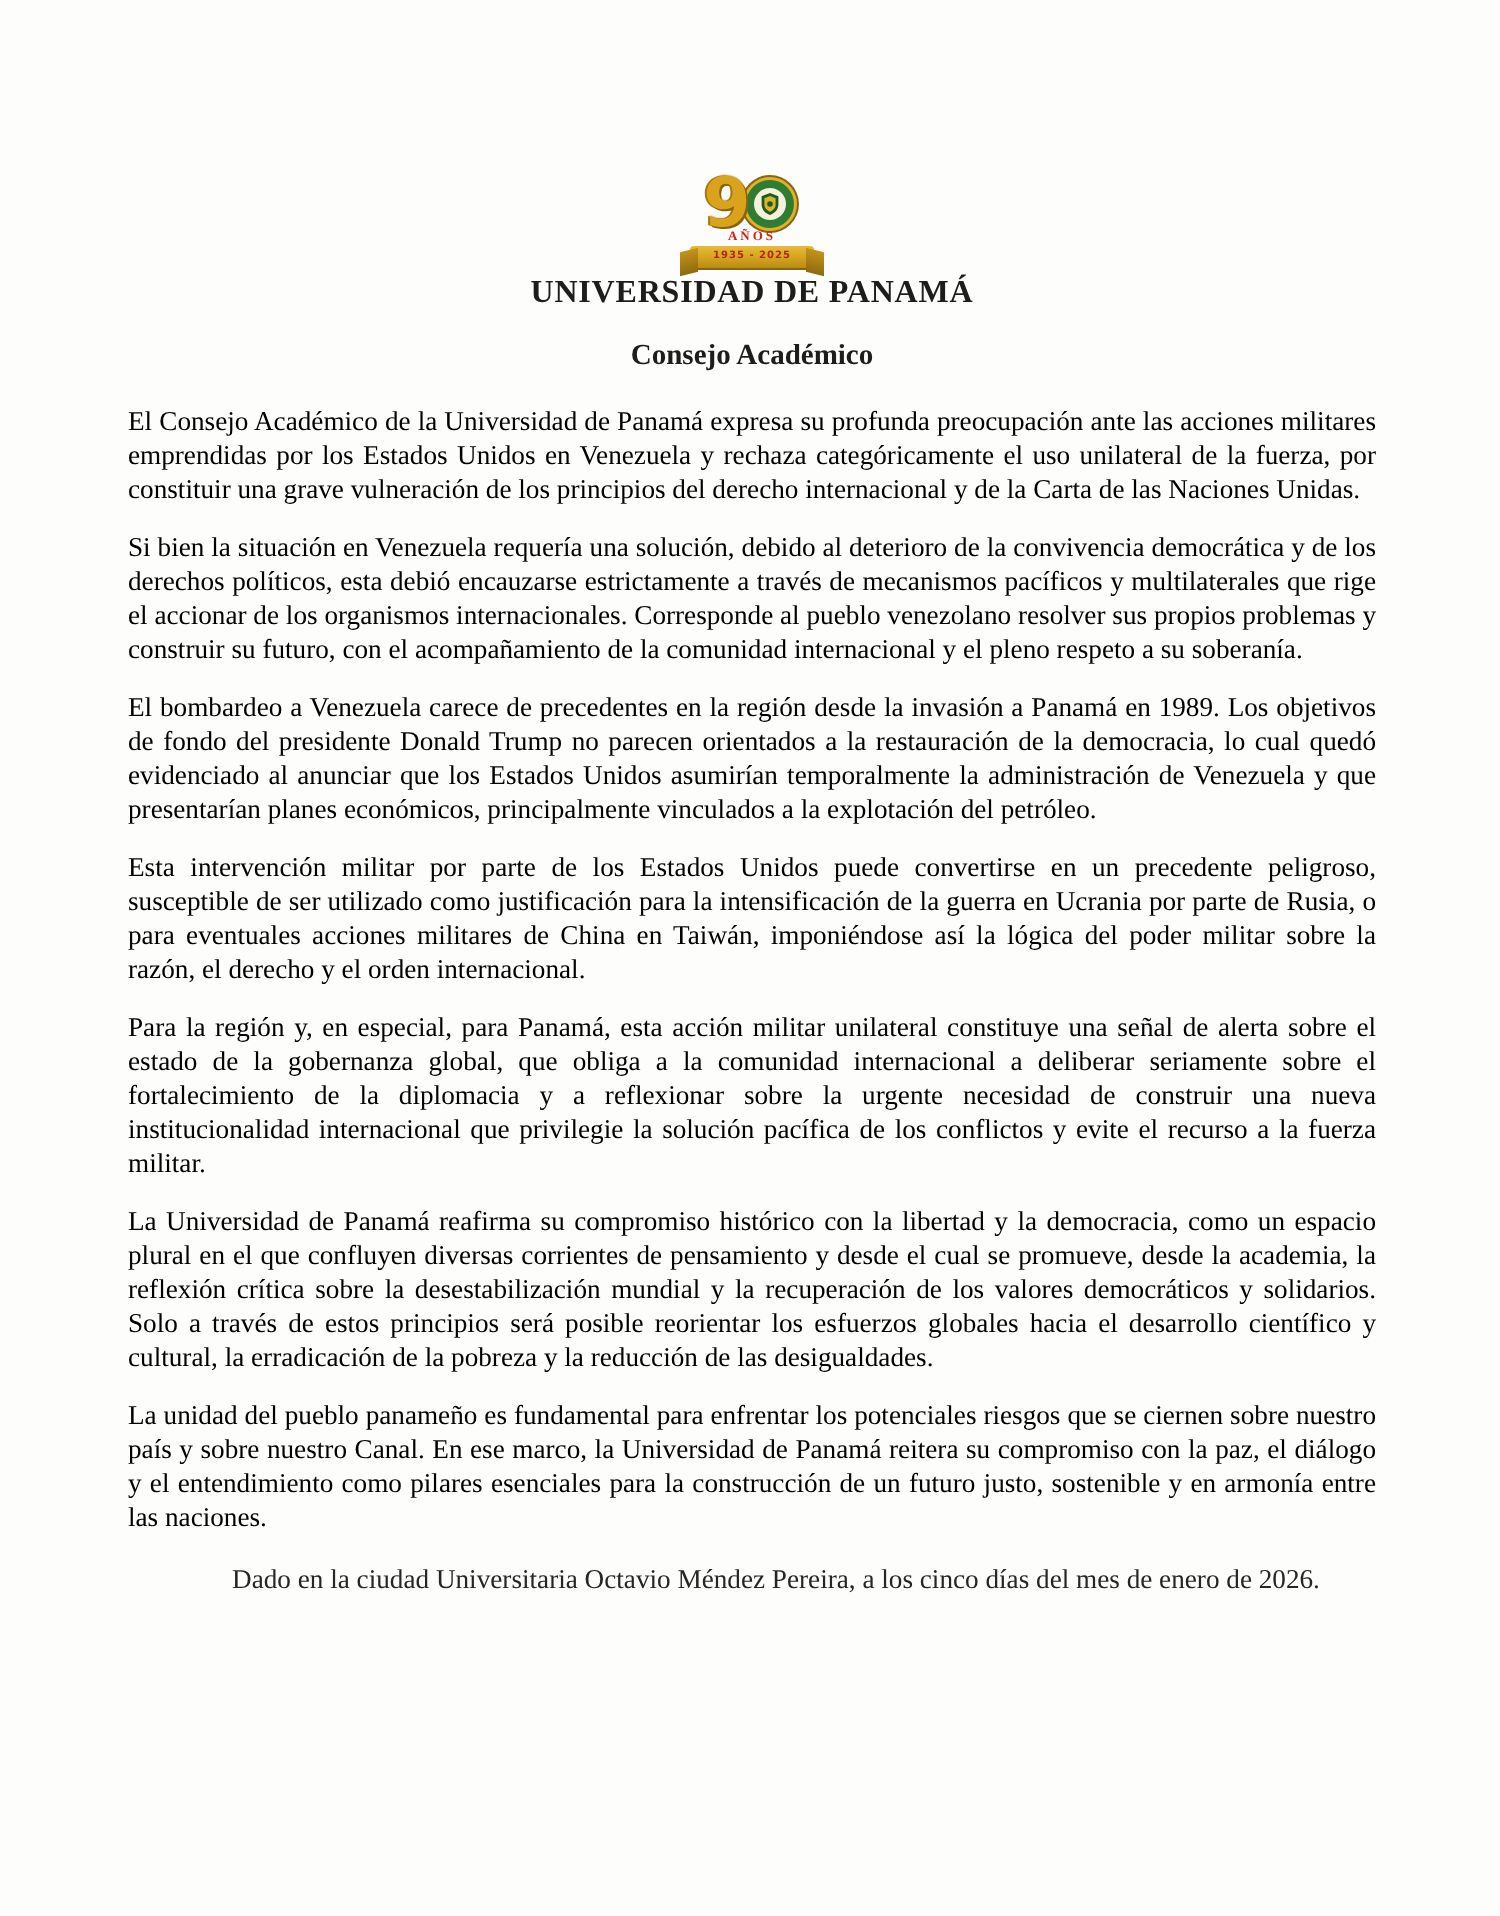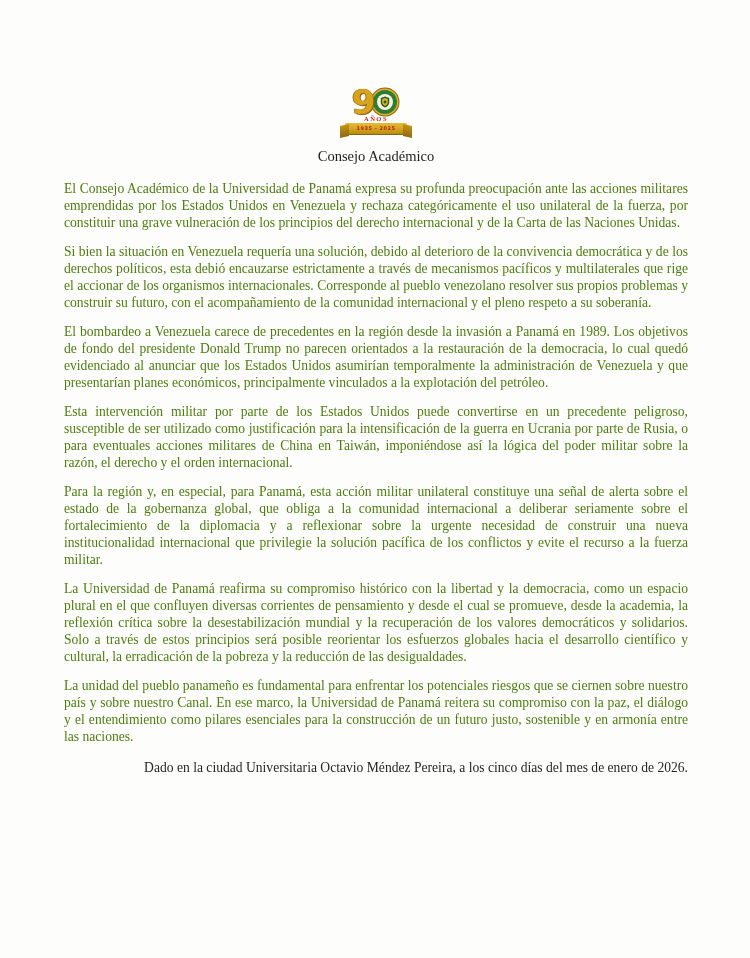--- a/index.html
+++ b/index.html
@@ -91,40 +91,40 @@
     text-align: center;
     font-size: 16px;
     font-weight: bold;
     letter-spacing: 0.4px;
     color: #1d1d1d;
   }
   .doc-subtitle {
     margin-top: 14px;
     text-align: center;
     font-size: 14.5px;
-    font-weight: normal;
+    font-weight: bold;
     color: #1d1d1d;
   }
 
   
   .doc-body { margin-top: 15px; }
   .doc-body p {
     font-size: 13.6px;
     line-height: 17px;
     text-align: justify;
-    color: #4d7c0f;
+    color: #000000;
     margin-bottom: 12px;
   }
   .doc-closing {
     margin-top: 14px;
     padding-left: 24px;
     font-size: 13.6px;
     line-height: 17px;
     color: #262626;
-    text-align: right;
+    text-align: center;
   }
 </style>
 </head>
 <body>
 
 <div class="page">
 
   <div class="logo-block">
     <div class="logo-90">
       <span class="logo-nine">9</span>
@@ -137,20 +137,21 @@
         <path d="M15 11 l2.8 1.1 v3.2 c0 1.8 -1.3 3 -2.8 3.6 c-1.5 -0.6 -2.8 -1.8 -2.8 -3.6 v-3.2 z" fill="#e0b22c"></path>
         <circle cx="15" cy="15" r="1.4" fill="#1b5e20"></circle>
       </svg>
     </div>
     <div class="logo-anos">AÑOS</div>
     <div class="logo-ribbon">
       <div class="logo-ribbon-text">1935 - 2025</div>
     </div>
   </div>
 
+  <div class="doc-title">UNIVERSIDAD DE PANAMÁ</div>
   <div class="doc-subtitle">Consejo Académico</div>
 
   <div class="doc-body">
     <p>El Consejo Académico de la Universidad de Panamá expresa su profunda preocupación ante las acciones militares emprendidas por los Estados Unidos en Venezuela y rechaza categóricamente el uso unilateral de la fuerza, por constituir una grave vulneración de los principios del derecho internacional y de la Carta de las Naciones Unidas.</p>
     <p>Si bien la situación en Venezuela requería una solución, debido al deterioro de la convivencia democrática y de los derechos políticos, esta debió encauzarse estrictamente a través de mecanismos pacíficos y multilaterales que rige el accionar de los organismos internacionales. Corresponde al pueblo venezolano resolver sus propios problemas y construir su futuro, con el acompañamiento de la comunidad internacional y el pleno respeto a su soberanía.</p>
     <p>El bombardeo a Venezuela carece de precedentes en la región desde la invasión a Panamá en 1989. Los objetivos de fondo del presidente Donald Trump no parecen orientados a la restauración de la democracia, lo cual quedó evidenciado al anunciar que los Estados Unidos asumirían temporalmente la administración de Venezuela y que presentarían planes económicos, principalmente vinculados a la explotación del petróleo.</p>
     <p>Esta intervención militar por parte de los Estados Unidos puede convertirse en un precedente peligroso, susceptible de ser utilizado como justificación para la intensificación de la guerra en Ucrania por parte de Rusia, o para eventuales acciones militares de China en Taiwán, imponiéndose así la lógica del poder militar sobre la razón, el derecho y el orden internacional.</p>
     <p>Para la región y, en especial, para Panamá, esta acción militar unilateral constituye una señal de alerta sobre el estado de la gobernanza global, que obliga a la comunidad internacional a deliberar seriamente sobre el fortalecimiento de la diplomacia y a reflexionar sobre la urgente necesidad de construir una nueva institucionalidad internacional que privilegie la solución pacífica de los conflictos y evite el recurso a la fuerza militar.</p>
     <p>La Universidad de Panamá reafirma su compromiso histórico con la libertad y la democracia, como un espacio plural en el que confluyen diversas corrientes de pensamiento y desde el cual se promueve, desde la academia, la reflexión crítica sobre la desestabilización mundial y la recuperación de los valores democráticos y solidarios. Solo a través de estos principios será posible reorientar los esfuerzos globales hacia el desarrollo científico y cultural, la erradicación de la pobreza y la reducción de las desigualdades.</p>
     <p>La unidad del pueblo panameño es fundamental para enfrentar los potenciales riesgos que se ciernen sobre nuestro país y sobre nuestro Canal. En ese marco, la Universidad de Panamá reitera su compromiso con la paz, el diálogo y el entendimiento como pilares esenciales para la construcción de un futuro justo, sostenible y en armonía entre las naciones.</p>

